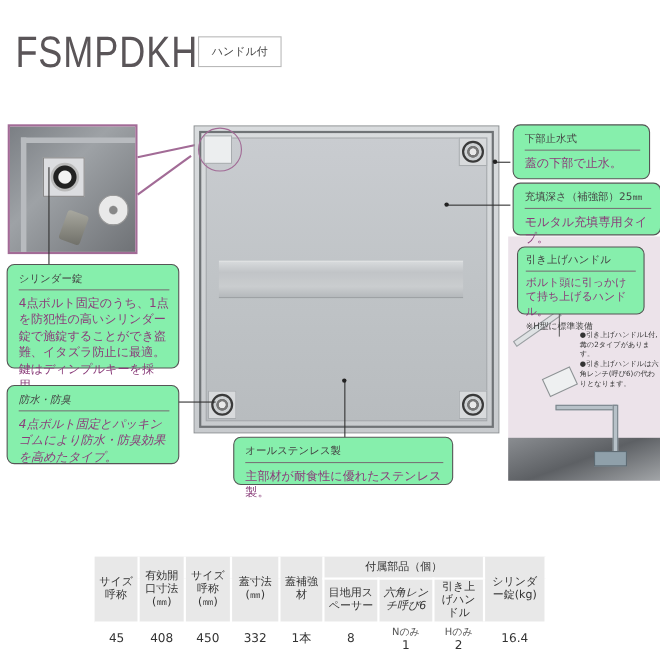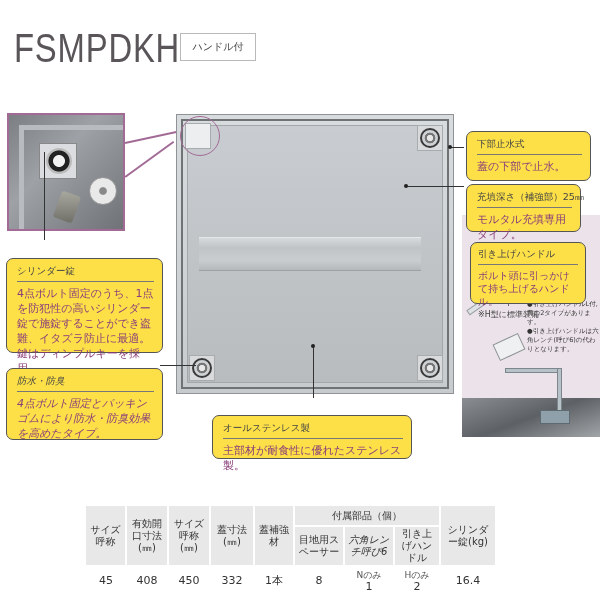--- a/index.html
+++ b/index.html
@@ -56,23 +56,22 @@
   .inset .frame { position: absolute; left: 10px; top: 10px; right: -4px; bottom: -4px; border: 5px solid #b8bbbf; border-right: none; border-bottom: none; }
   .inset .lockbox { position: absolute; left: 30px; top: 28px; width: 38px; height: 36px; background: #dcdde0; border: 1px solid #888; }
   .inset .cyl { position: absolute; left: 37px; top: 33px; width: 26px; height: 26px; border-radius: 50%; background: radial-gradient(circle, #f2f2f2 0 30%, #222 35% 55%, #bbb 60%); }
   .inset .washer { position: absolute; left: 80px; top: 62px; width: 28px; height: 28px; border-radius: 50%; background: radial-gradient(circle, #888 0 18%, #e9e9e9 24%); border: 1px solid #999; }
   .inset .key { position: absolute; left: 48px; top: 78px; width: 20px; height: 28px; background: linear-gradient(160deg, #a9a9a0, #6f6f68); transform: rotate(20deg); border-radius: 3px; }
   .circle-mark { position: absolute; left: 180px; top: 116px; width: 40px; height: 40px; border-radius: 50%; border: 1.5px solid #a26b96; }
   .pline { position: absolute; height: 1.5px; background: #a26b96; transform-origin: left center; }
 
   
   .callout {
-    position: absolute; background: #fde047; border: 1px solid #555; border-radius: 7px;
+    position: absolute; background: #86efac; border: 1px solid #555; border-radius: 7px;
     padding: 6px 8px 6px 10px;
-    margin-top: 18px;
   }
   .callout .h { font-size: 9.5px; color: #444; padding-bottom: 3px; border-bottom: 1.5px solid #777; margin-bottom: 4px; white-space: nowrap; }
   .callout .b { font-size: 11px; color: #8a3d7a; line-height: 15px; }
   .callout .n { font-size: 8px; color: #444; margin-top: 1px; }
 
   
   .pink { position: absolute; left: 462px; top: 215px; width: 138px; height: 222px; background: #ece3ea; }
   .hnd1 { position: absolute; left: 468px; top: 310px; width: 50px; height: 6px; background: #dfe2e4; border: 1px solid #9a9ea2; transform: rotate(-35deg); transform-origin: left center; }
   .hnd1b { position: absolute; left: 495px; top: 338px; width: 28px; height: 18px; background: #eef0f1; border: 1px solid #8e9295; transform: rotate(-25deg); }
   .counter { position: absolute; left: 462px; top: 398px; width: 138px; height: 39px; background: linear-gradient(160deg, #8a8d91, #5d6064 50%, #a2a5a8); }
@@ -146,21 +145,21 @@
 <div class="callout" style="left:6px;top:350px;width:157px;height:72px;font-style:italic;">
   <div class="h">防水・防臭</div>
   <div class="b">4点ボルト固定とパッキンゴムにより防水・防臭効果を高めたタイプ。</div>
 </div>
 
 <div class="callout" style="left:466px;top:113px;width:125px;height:50px;">
   <div class="h">下部止水式</div>
   <div class="b">蓋の下部で止水。</div>
 </div>
 
-<div class="callout" style="left:466px;top:166px;width:115px;height:48px;">
+<div class="callout" style="left:466px;top:166px;width:135px;height:48px;">
   <div class="h">充填深さ（補強部）25㎜</div>
   <div class="b">モルタル充填専用タイプ。</div>
 </div>
 
 <div class="callout" style="left:470px;top:224px;width:116px;height:62px;padding:5px 7px;">
   <div class="h">引き上げハンドル</div>
   <div class="b" style="font-size:10px;line-height:13px;">ボルト頭に引っかけて持ち上げるハンドル。</div>
   <div class="n">※H型に標準装備</div>
 </div>
 

